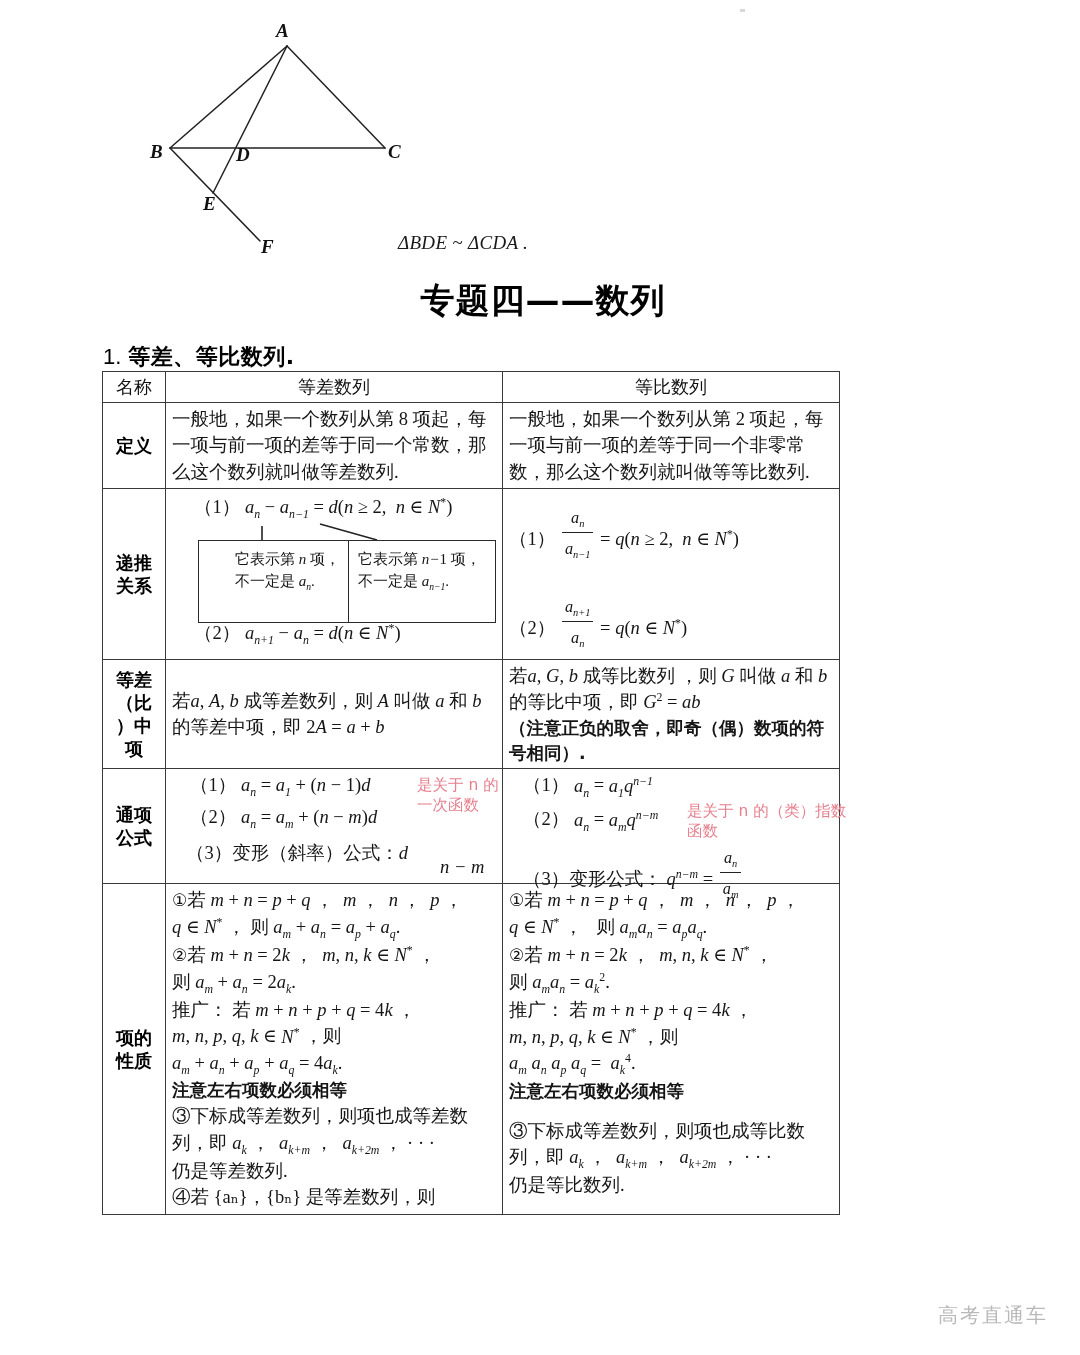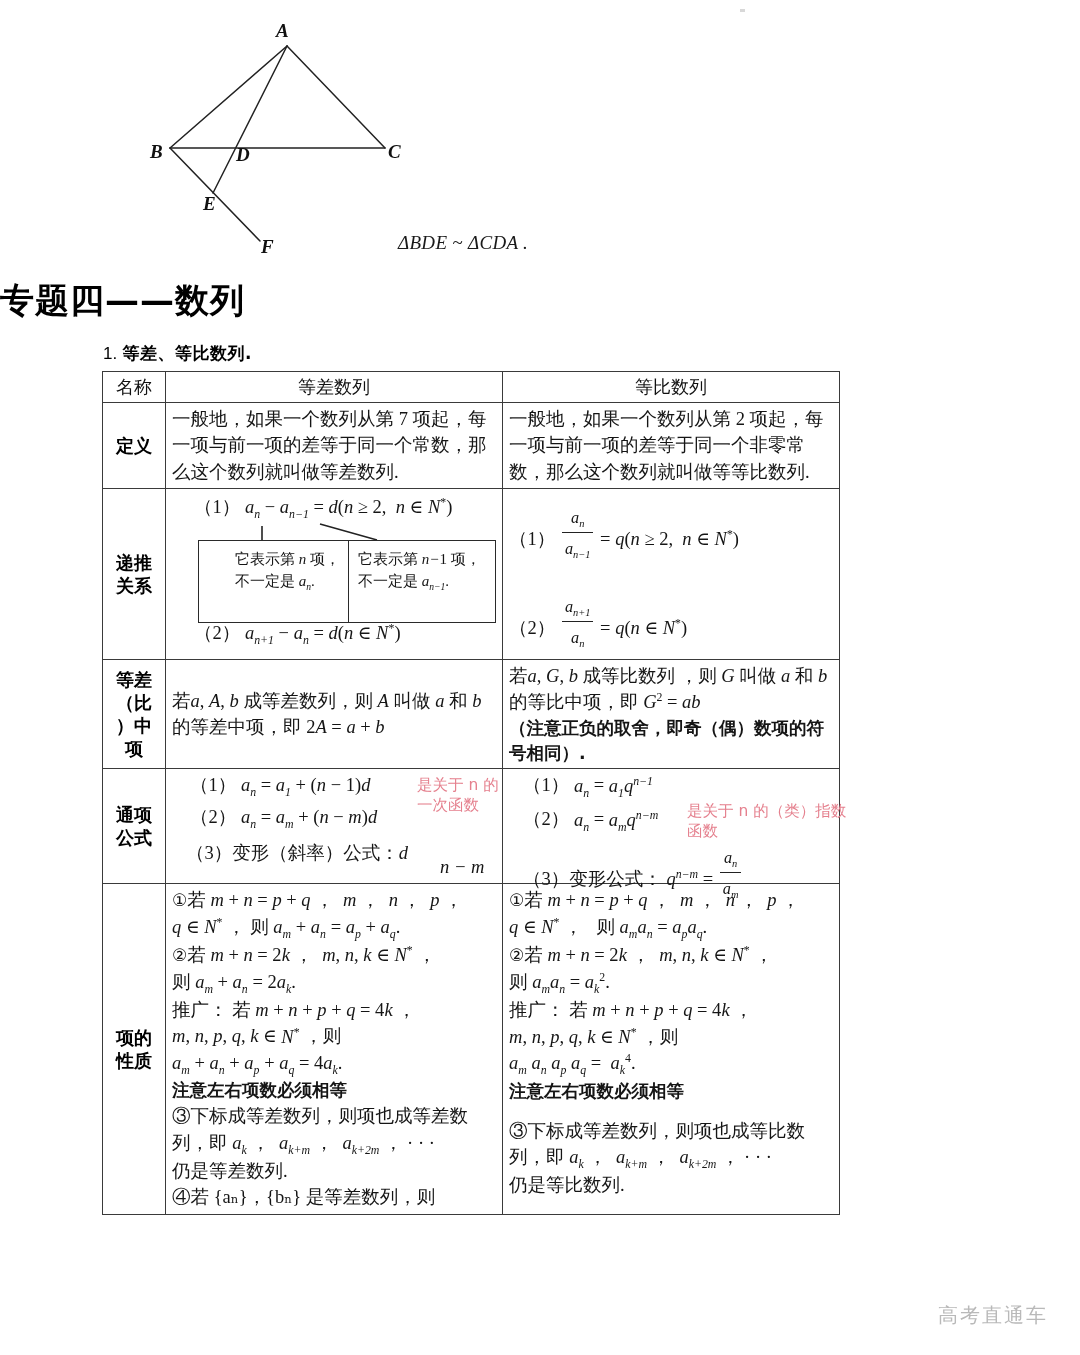--- a/index.html
+++ b/index.html
@@ -45,34 +45,36 @@
     letter-spacing: .3px;
     text-align: center;
   }
 
   
   #doc-title {
     position: absolute;
     top: 278px;
     left: 0;
     width: 1040px;
+    text-align: center;
     font-family: "DejaVu Sans", sans-serif;
     font-weight: bold;
     font-size: 34px;
     letter-spacing: 1px;
     color: #000;
+    padding-left: 23px;
   }
 
   
   #section-heading {
     position: absolute;
     top: 342px;
     left: 103px;
     font-family: "DejaVu Sans", sans-serif;
-    font-size: 17px;
+    font-size: 22px;
     color: #000;
   }
   #section-heading .num {
     font-family: "Liberation Sans", sans-serif;
     font-weight: normal;
   }
   #section-heading .txt { font-weight: bold; letter-spacing: .5px; }
 
   
   #main-table {
@@ -235,21 +237,21 @@
   <tbody>
 
     <tr>
       <td class="hdr-cell">名称</td>
       <td class="hdr-cell">等差数列</td>
       <td class="hdr-cell">等比数列</td>
     </tr>
 
     <tr>
       <td class="rowlabel">定义</td>
-      <td class="body-cell">一般地，如果一个数列从第 7 项起，每一项与前一项的差等于同一个常数，那么这个数列就叫做等差数列.</td>
+      <td class="body-cell">一般地，如果一个数列从第 8 项起，每一项与前一项的差等于同一个常数，那么这个数列就叫做等差数列.</td>
       <td class="body-cell">一般地，如果一个数列从第 2 项起，每一项与前一项的差等于同一个非零常数，那么这个数列就叫做等等比数列.</td>
     </tr>
 
     <tr>
       <td class="rowlabel">
         <div>递推</div>
         <div>关系</div>
       </td>
       <td class="body-cell">
         <div class="recur-wrap">

